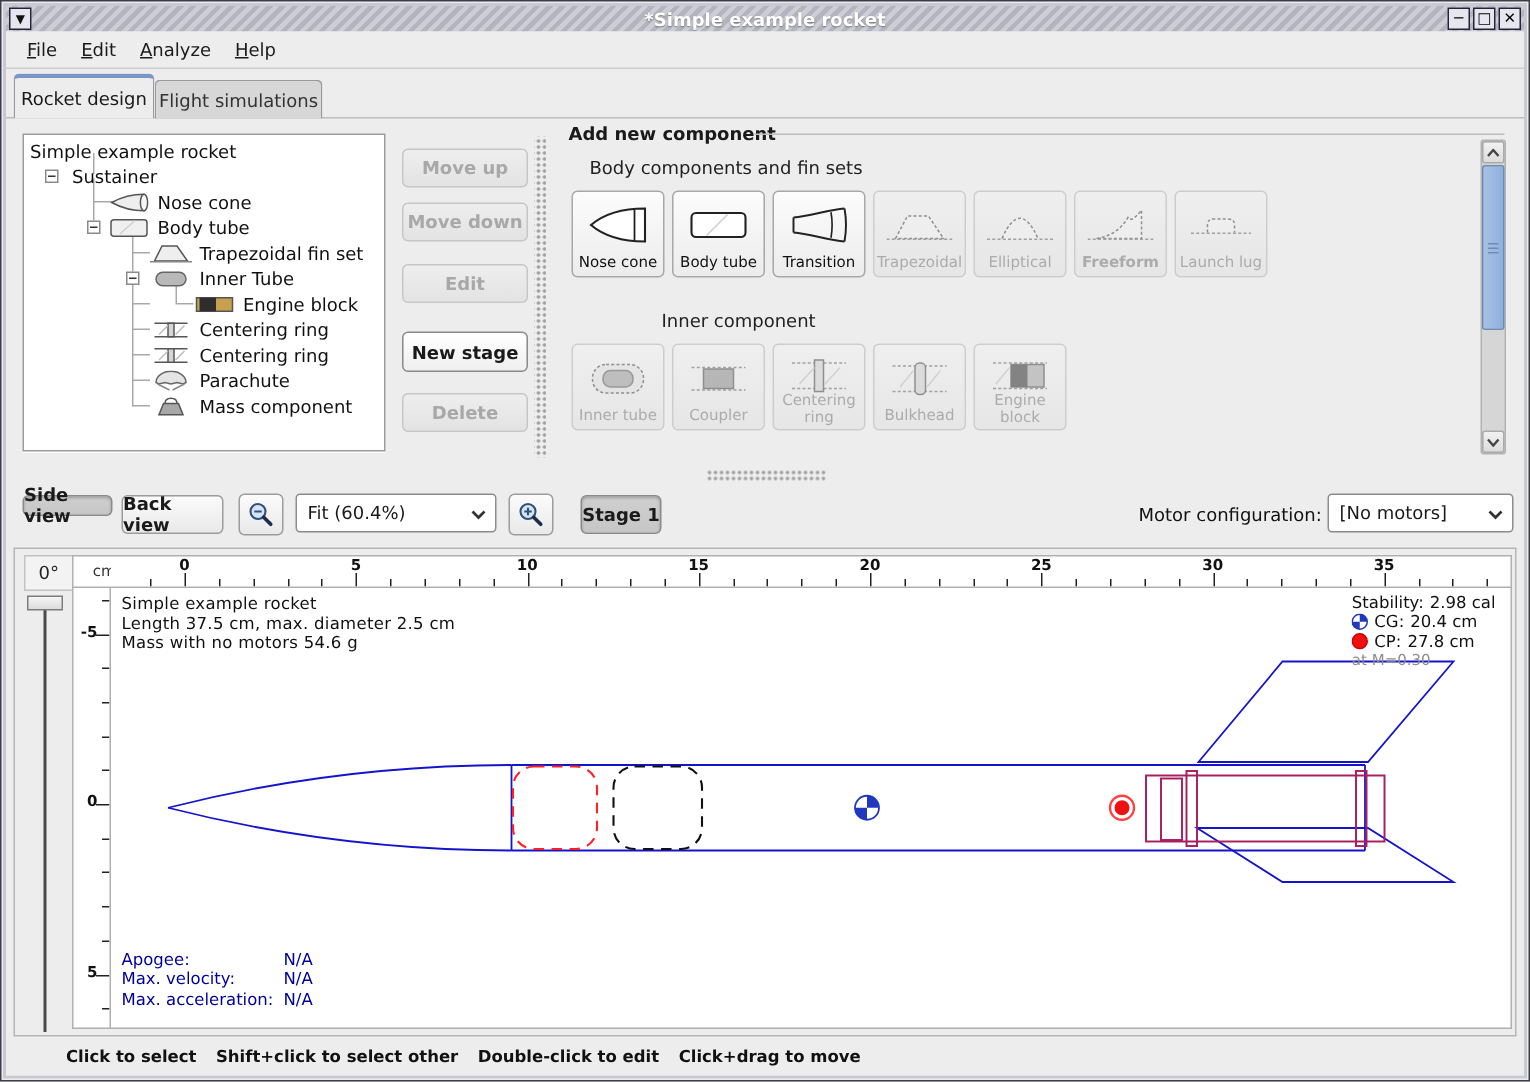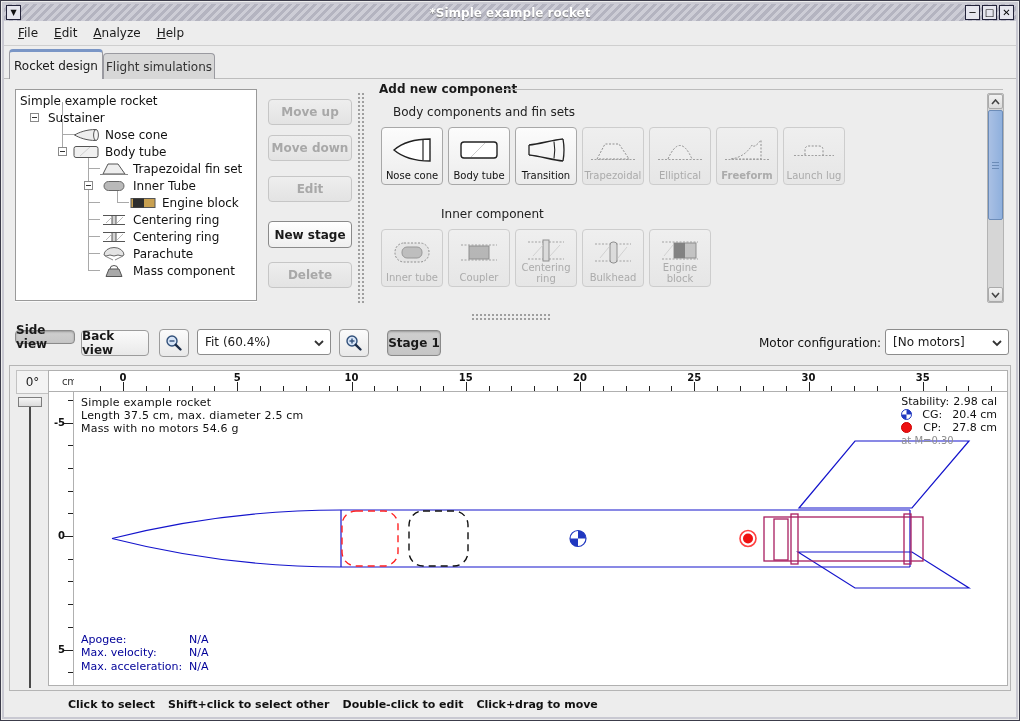--- a/index.html
+++ b/index.html
@@ -82,28 +82,28 @@
   #hruler{position:absolute;left:64px;top:4px;width:934px;height:22px;background:#fff;border:1px solid #b0b0b0;border-left:none;box-sizing:border-box;overflow:hidden;}
   #vruler{position:absolute;left:38px;top:26px;width:26px;height:294px;background:#fff;border:1px solid #b0b0b0;border-top:none;box-sizing:border-box;overflow:hidden;}
   .htick{position:absolute;bottom:0;width:1px;background:#222;}
   .vtick{position:absolute;right:0;height:1px;background:#222;}
   .hnum{position:absolute;top:1px;transform:translateX(-50%);font-size:10px;font-weight:bold;color:#111;}
   .vnum{position:absolute;right:8px;transform:translateY(-58%);font-size:10px;font-weight:bold;color:#111;}
   #canvas{position:absolute;left:64px;top:26px;width:934px;height:294px;background:#fff;border:1px solid #b0b0b0;border-left:none;border-top:none;box-sizing:border-box;}
   #rocket-svg{position:absolute;inset:0;}
   .fig-info{position:absolute;left:7px;top:4px;font-size:11px;line-height:13px;color:#111;letter-spacing:.2px;}
   .stab{position:absolute;right:10px;top:3px;text-align:right;font-size:11px;line-height:13px;color:#111;}
-  .stab .row{display:flex;justify-content:space-between;align-items:center;gap:4px;}
+  .stab .row{display:flex;justify-content:flex-start;align-items:center;gap:4px;}
   .stab .note{color:#8e8e8e;font-size:10px;}
   .fstats{position:absolute;left:7px;bottom:12px;font-size:11px;line-height:13.5px;color:#000099;}
   .fstats .frow{display:flex;}
   .fstats .flabel{width:108px;}
   
   #statusbar{position:absolute;left:3px;right:3px;bottom:3px;height:25px;background:#ededed;
-      display:flex;align-items:center;gap:13px;padding-left:64px;font-size:11px;font-weight:bold;color:#111;}
+      display:flex;align-items:center;gap:13px;padding-left:40px;font-size:11px;font-weight:bold;color:#111;}
   svg{display:block;}
 </style>
 </head>
 <body>
 
 <div id="app">
   <div class="frame-inner"></div>
 
   <div id="titlebar">
     <div class="win-menu-btn">▼</div>

